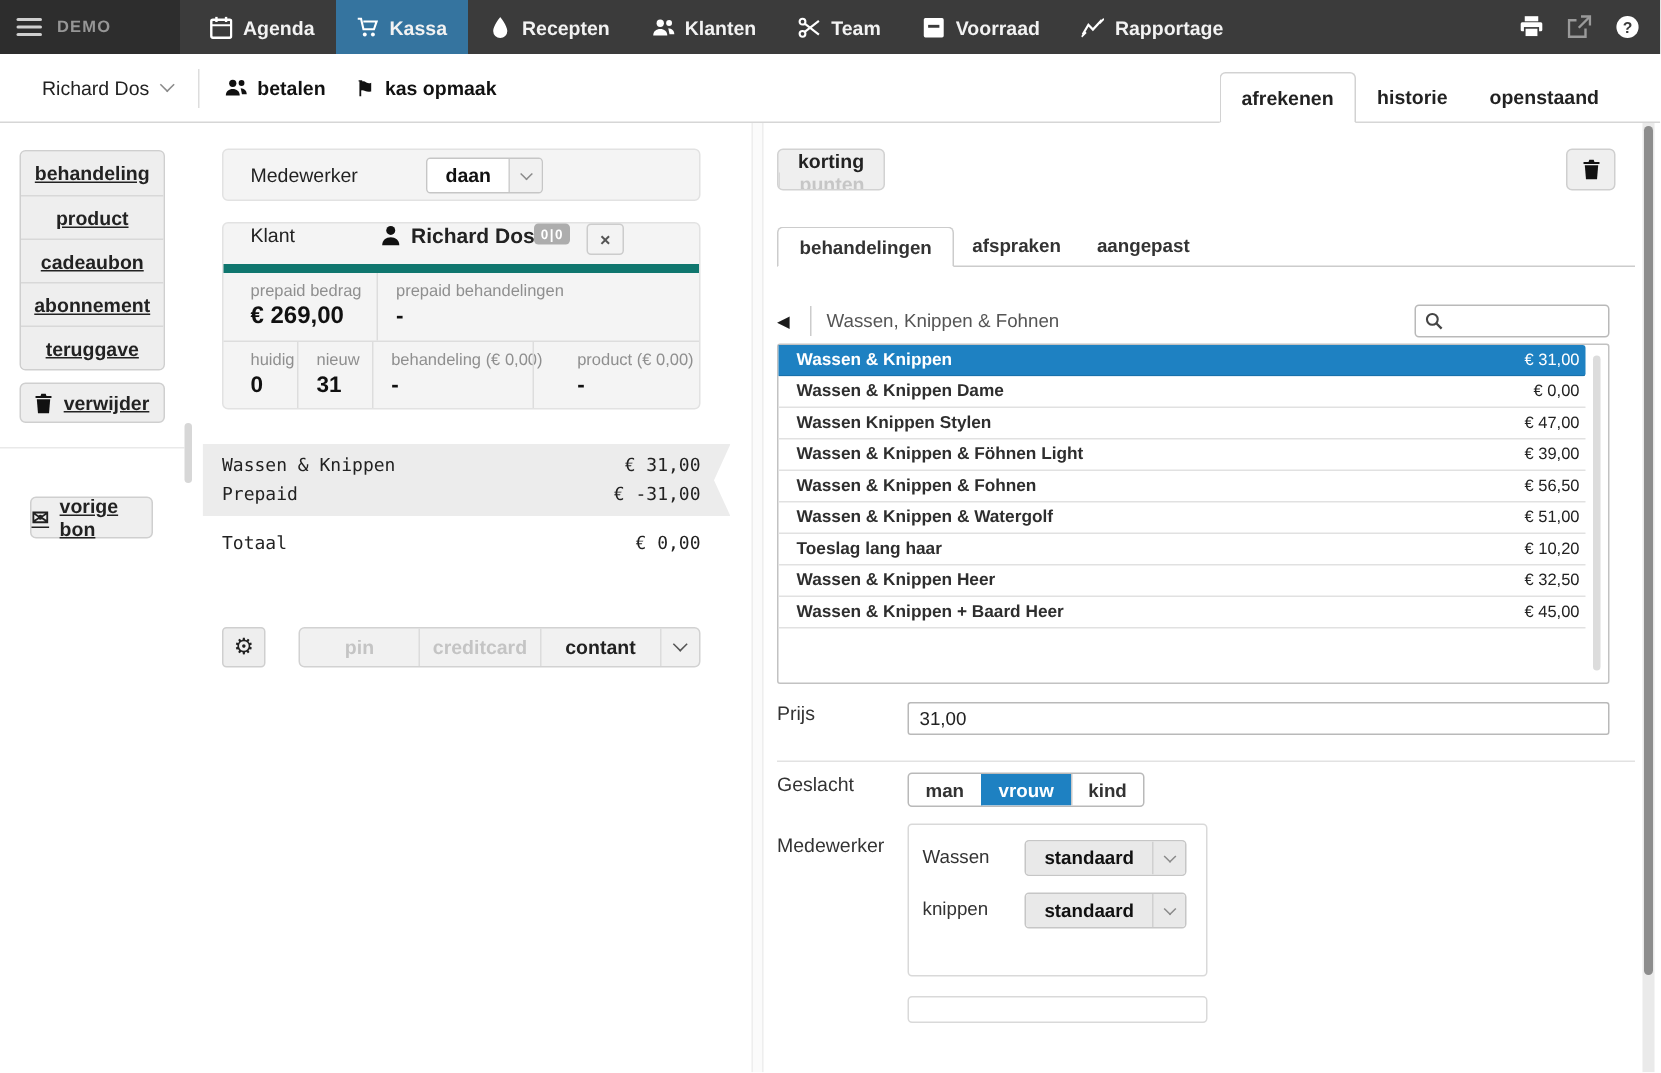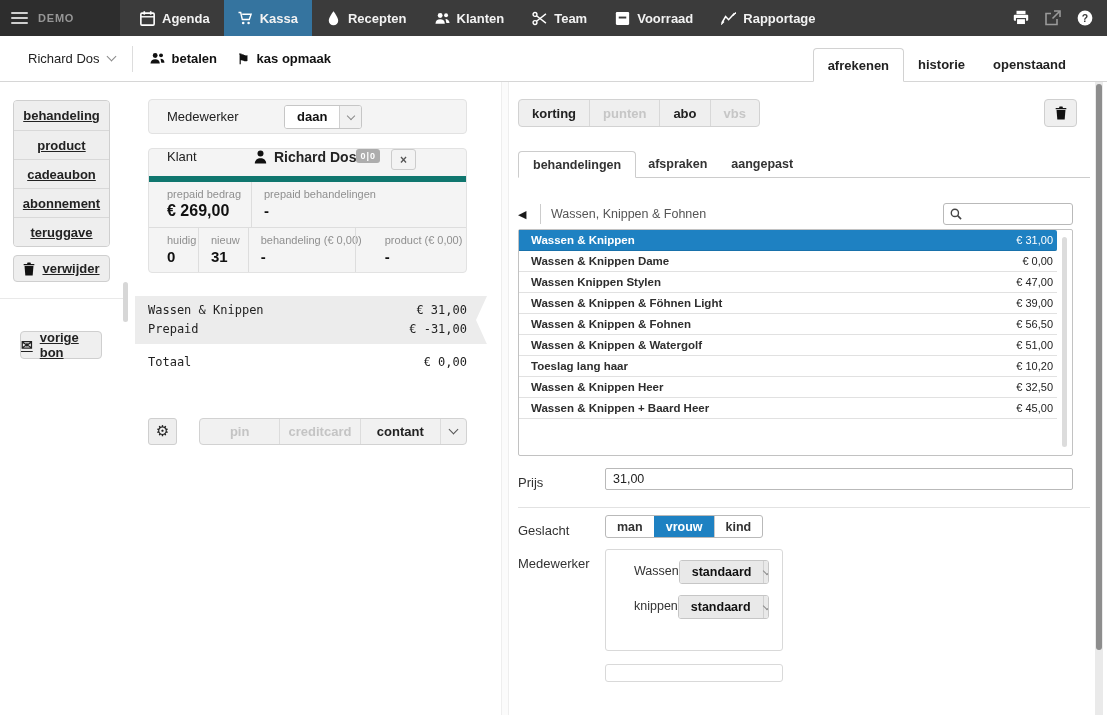--- a/index.html
+++ b/index.html
@@ -106,21 +106,21 @@
   .pay-caret{ flex:none; width:26px; display:flex; align-items:center; justify-content:center;
         border-left:1px solid #dcdcdc; cursor:pointer; }
   .pay-caret .chev{ border-color:#555; margin-top:-3px; }
 
   .vtrack{ position:absolute; left:501px; top:82px; bottom:0; width:8px; background:#fbfbfb;
         border-left:1px solid #eee; border-right:1px solid #eee; }
 
   
   .rightpanel{ position:absolute; left:510px; width:563px; top:82px; bottom:0; background:#fff; padding-left:8px; }
   .actions-row{ margin-top:17px; display:flex; align-items:flex-start; }
-  .act-group{ display:flex; height:28px; border:1px solid #d2d2d2; border-radius:4px; overflow:hidden; background:#efefef; }
+  .act-group{ display:flex; height:28px; border:1px solid #d2d2d2; border-radius:4px; overflow:hidden; background:#efefef;flex-direction:column; }
   .act-seg{ padding:0 13px; display:flex; align-items:center; font-size:13px; font-weight:bold;
         border-left:1px solid #d8d8d8; cursor:pointer; }
   .act-seg:first-child{ border-left:none; }
   .act-seg.disabled{ color:#c6c6c6; }
   .trash-btn{ margin-left:auto; margin-right:-4px; width:33px; height:28px; border:1px solid #cfcfcf;
         border-radius:4px; background:#efefef; display:flex; align-items:center; justify-content:center; cursor:pointer; }
   .trico{ width:12px; height:14px; }
 
   .rtabbar{ margin-top:24px; margin-right:-17px; height:27px; border-bottom:1px solid #ccc;
         display:flex; align-items:stretch; }
@@ -141,21 +141,21 @@
         position:relative; }
   .list-inner{ margin-right:15px; }
   .lrow{ height:21px; display:flex; align-items:center; padding:0 4px 0 12px;
         border-bottom:1px solid #e1e1e1; cursor:pointer; }
   .lrow .nm{ font-size:11.5px; font-weight:bold; color:#2e2e2e; }
   .lrow .pr{ margin-left:auto; font-size:11px; color:#222; }
   .lrow.selected{ background:#1e81c2; border-bottom-color:#1871ab; border-radius:0 2px 2px 0; }
   .lrow.selected .nm, .lrow.selected .pr{ color:#fff; }
   .list-scroll{ position:absolute; right:5px; top:7px; width:5px; height:210px; background:#dcdcdc; border-radius:3px; }
 
-  .frow{ display:flex; align-items:flex-end; }
+  .frow{ display:flex; align-items:flex-start; }
   .flabel{ width:87px; flex:none; font-size:13px; color:#333; }
   .prijs-row{ margin-top:12px; }
   .txt-input{ height:22px; border:1px solid #b9b9b9; border-radius:2px; font-size:12.5px;
         padding:0 7px; font-family:"Liberation Sans",sans-serif; color:#222; background:#fff; }
   .prijs-input{ flex:1; }
   .rdivider{ margin-top:17px; margin-right:-17px; height:1px; background:#e2e2e2; }
 
   .aantal-row{ margin-top:18px; }
   .aantal-input{ width:48px; }
   .stepper{ margin-left:8px; display:flex; height:24px; border:1px solid #c6c6c6; border-radius:3px;
@@ -167,21 +167,21 @@
 
   .gesl-row{ margin-top:7px; }
   .seg-ctl{ display:flex; height:23px; border:1px solid #b9b9b9; border-radius:3px; overflow:hidden; background:#fff; }
   .seg{ padding:0 11px; display:flex; align-items:center; font-size:12.5px; font-weight:bold;
         color:#333; border-left:1px solid #c9c9c9; cursor:pointer; }
   .seg:first-child{ border-left:none; }
   .seg.active{ background:#1e81c2; color:#fff; border-left-color:#1e81c2; }
 
   .mdw-row{ margin-top:11px; align-items:flex-start; }
   .mdw-label{ padding-top:7px; }
-  .assign-card{ width:178px; border:1px solid #d9d9d9; border-radius:3px; background:#fff; padding:10px 13px 6px 28px; }
+  .assign-card{ width:200px; border:1px solid #d9d9d9; border-radius:3px; background:#fff; padding:10px 13px 6px 9px; }
   .assign-row{ display:flex; align-items:center; justify-content:space-between; margin-bottom:11px; }
   .task{ font-size:12.5px; color:#333; max-width:88px; line-height:1.25; }
   .card2{ margin-top:13px; }
 
   .win-scroll{ position:absolute; top:82px; right:4px; bottom:0; width:8px; background:#eaeaea; }
   .win-scroll .thumb{ position:absolute; top:2px; left:1px; width:6px; height:566px; background:#8d8d8d; border-radius:3px; }
 </style>
 </head>
 <body>
 

